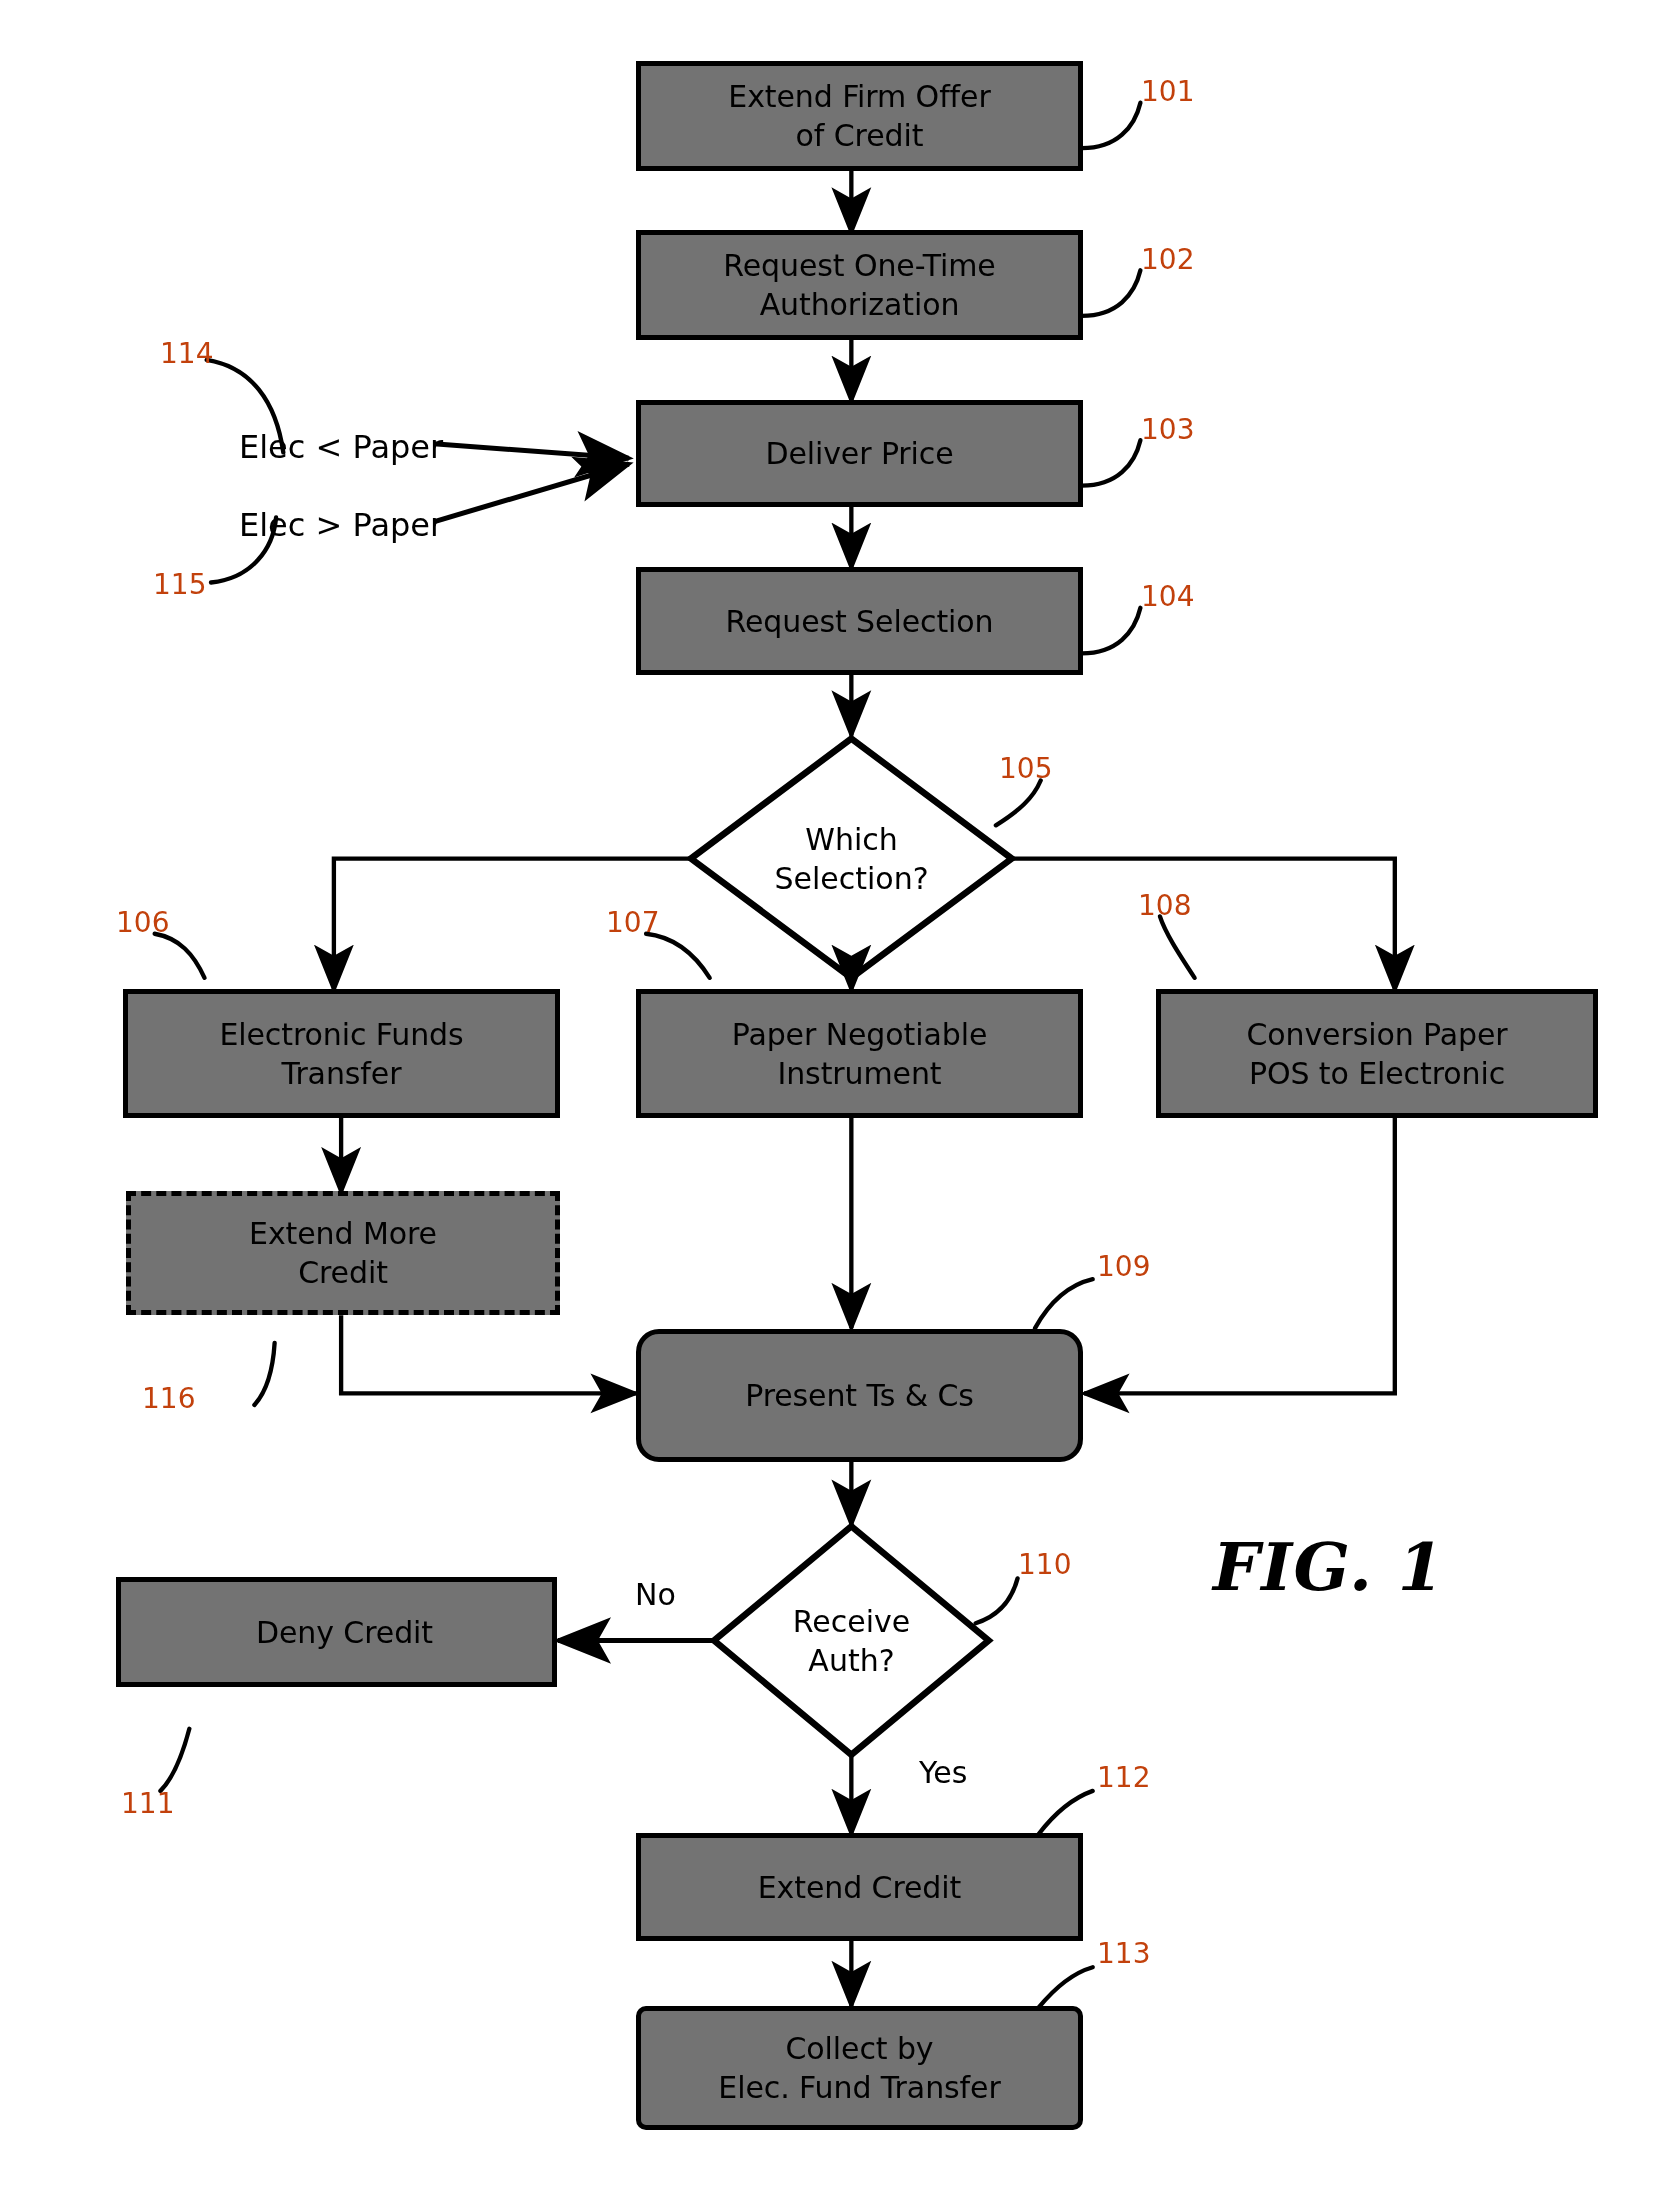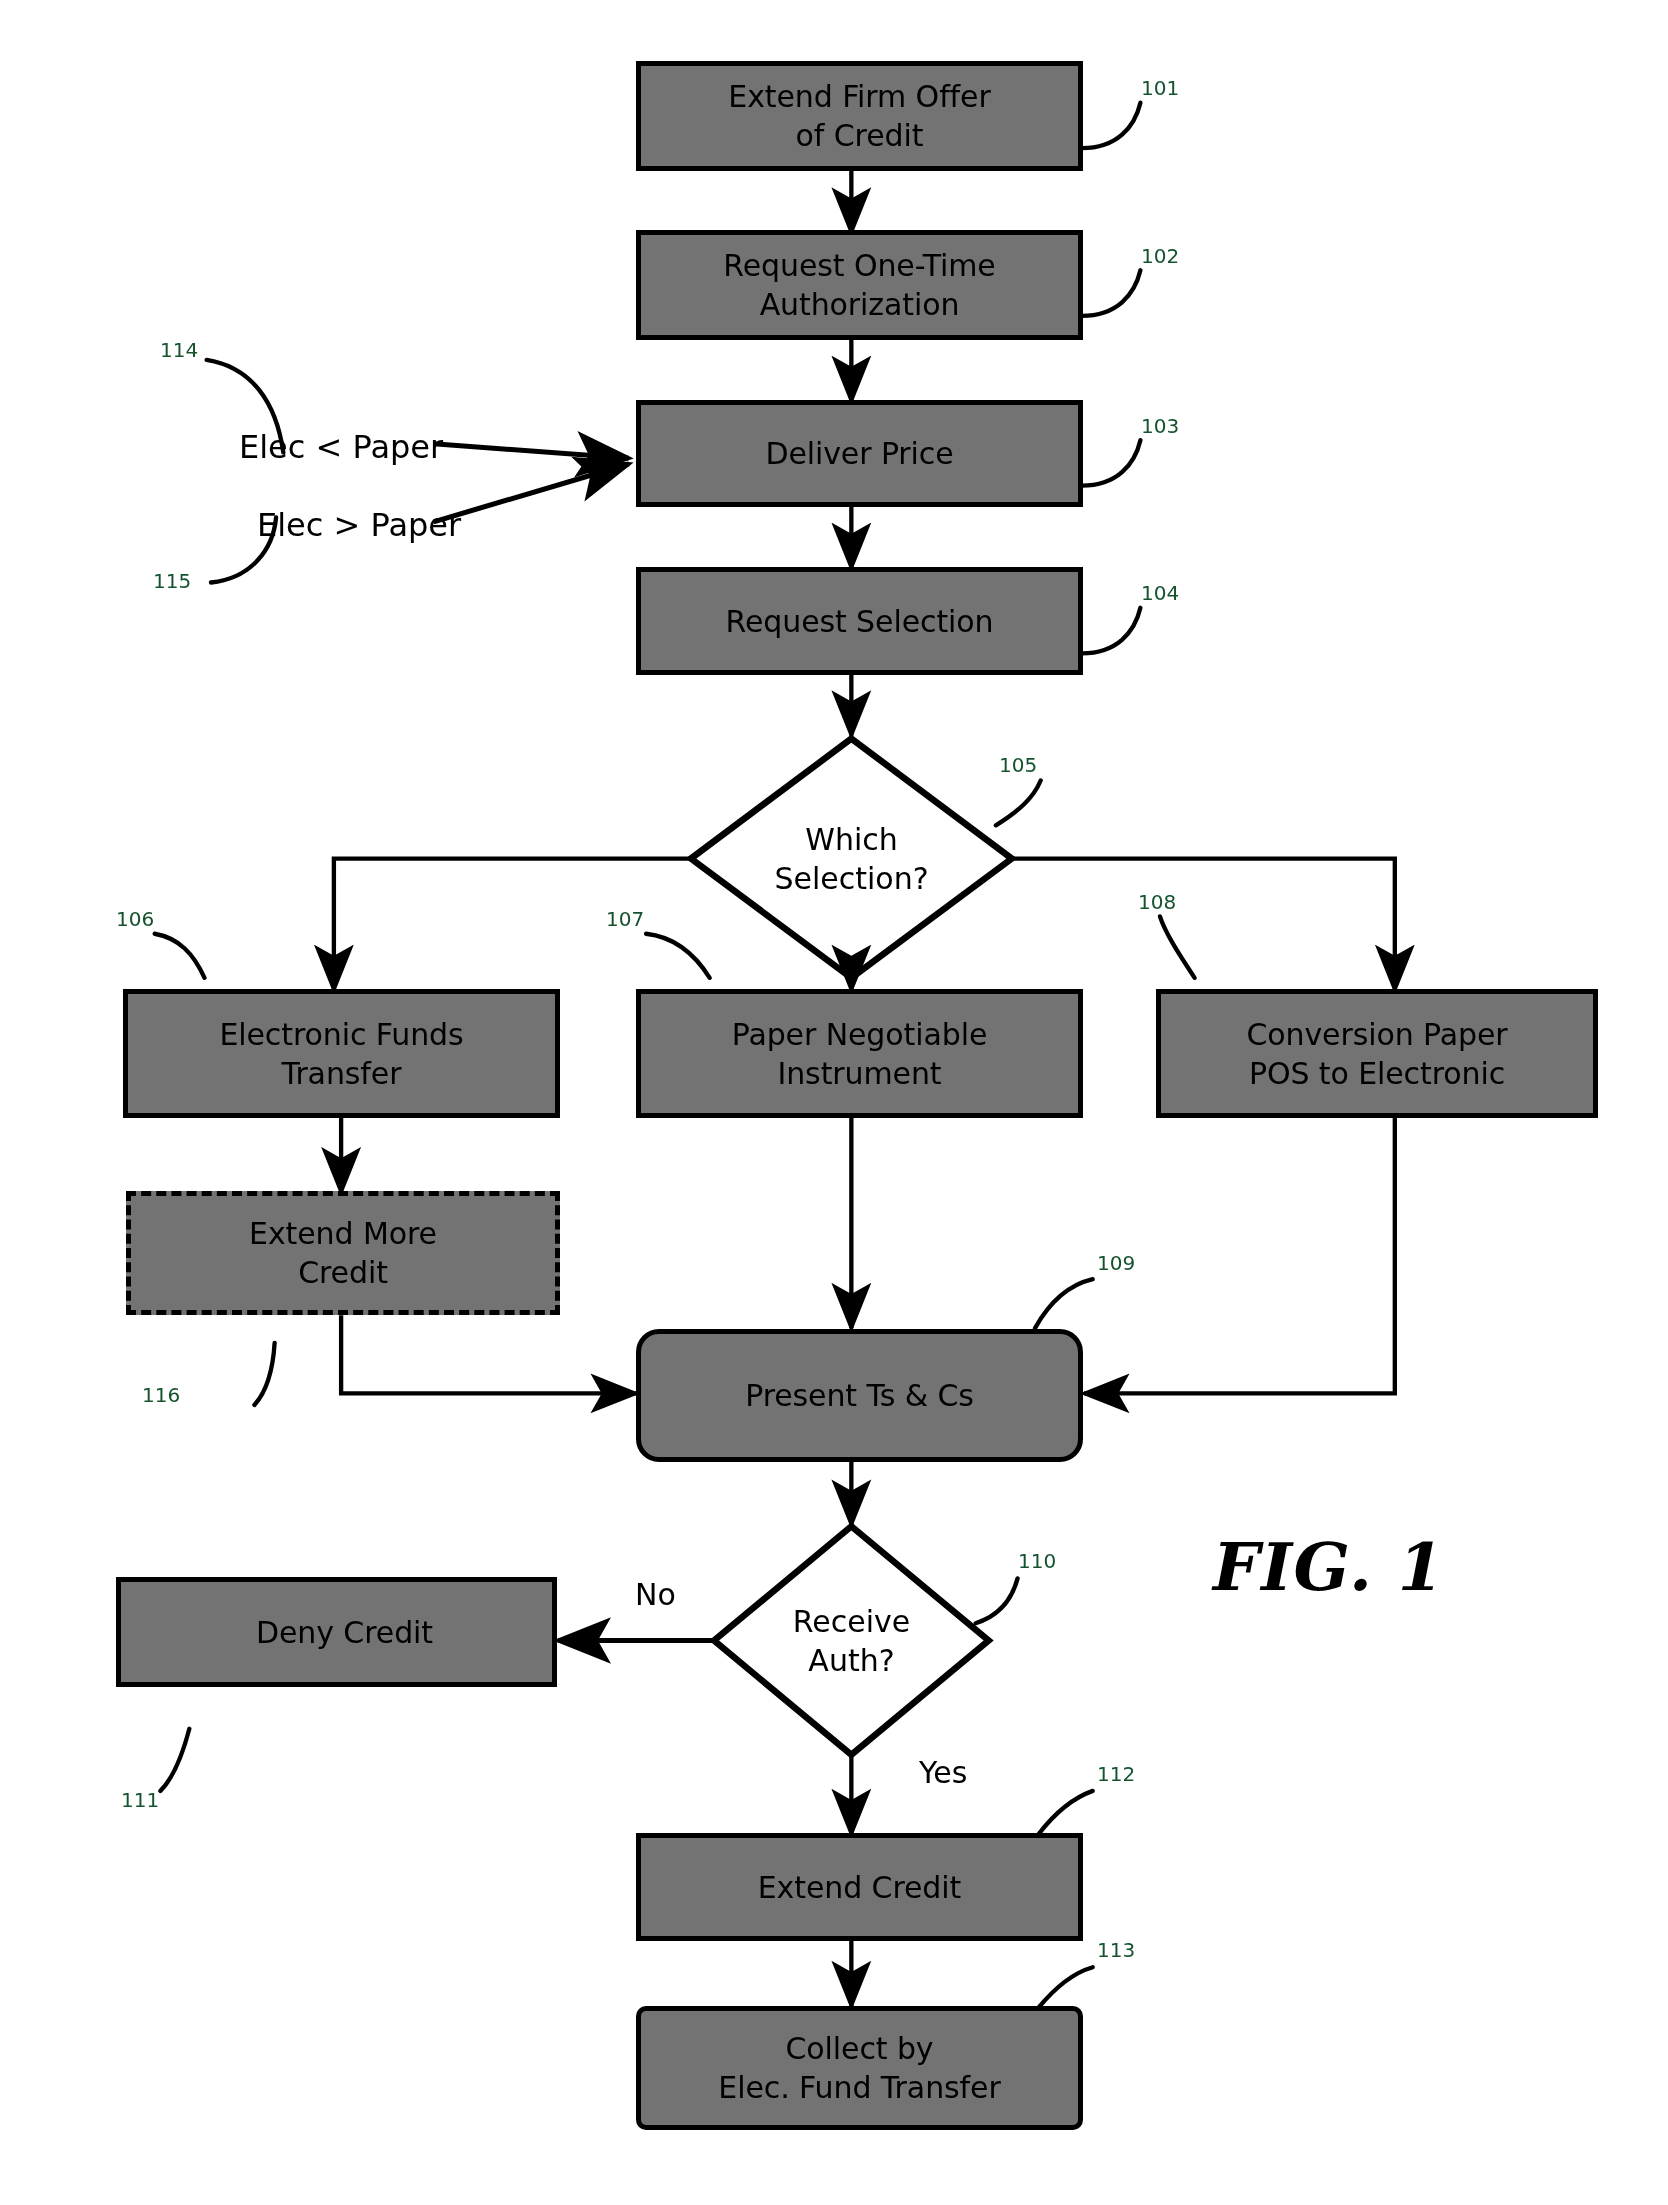--- a/index.html
+++ b/index.html
@@ -66,23 +66,23 @@
     z-index: 5;
     pointer-events: none;
   }
   .diamond-hit {
     position: absolute;
     z-index: 4;
   }
   
   .ref {
     position: absolute;
-    color: #14532d;
-    font-family: "DejaVu Sans", sans-serif;
-    font-size: 20px;
+    color: #c2410c;
+    font-family: "DejaVu Sans", sans-serif;
+    font-size: 28px;
     line-height: 1;
     white-space: nowrap;
     z-index: 6;
   }
   
   .annot {
     position: absolute;
     color: #000000;
     font-family: "DejaVu Sans", sans-serif;
     font-size: 32px;
@@ -246,21 +246,21 @@
   <div class="node" style="left:636px; top:1833px; width:447px; height:108px;">
     <span class="node-label">Extend Credit</span>
   </div>
 
   <div class="node" style="left:636px; top:2006px; width:447px; height:124px;border-radius:10px;">
     <span class="node-label">Collect by
 Elec. Fund Transfer</span>
   </div>
 
   <div class="annot" style="left:239px; top:431px;">Elec &lt; Paper</div>
-  <div class="annot" style="left:257px; top:509px;">Elec &gt; Paper</div>
+  <div class="annot" style="left:239px; top:509px;">Elec &gt; Paper</div>
 
   <div class="edge-label" style="left:635px; top:1580px;">No</div>
   <div class="edge-label" style="left:919px; top:1758px;">Yes</div>
 
   <div class="ref" style="left:1141px; top:78px;">101</div>
   <div class="ref" style="left:1141px; top:246px;">102</div>
   <div class="ref" style="left:1141px; top:416px;">103</div>
   <div class="ref" style="left:1141px; top:583px;">104</div>
   <div class="ref" style="left:999px; top:755px;">105</div>
   <div class="ref" style="left:116px;  top:909px;">106</div>

